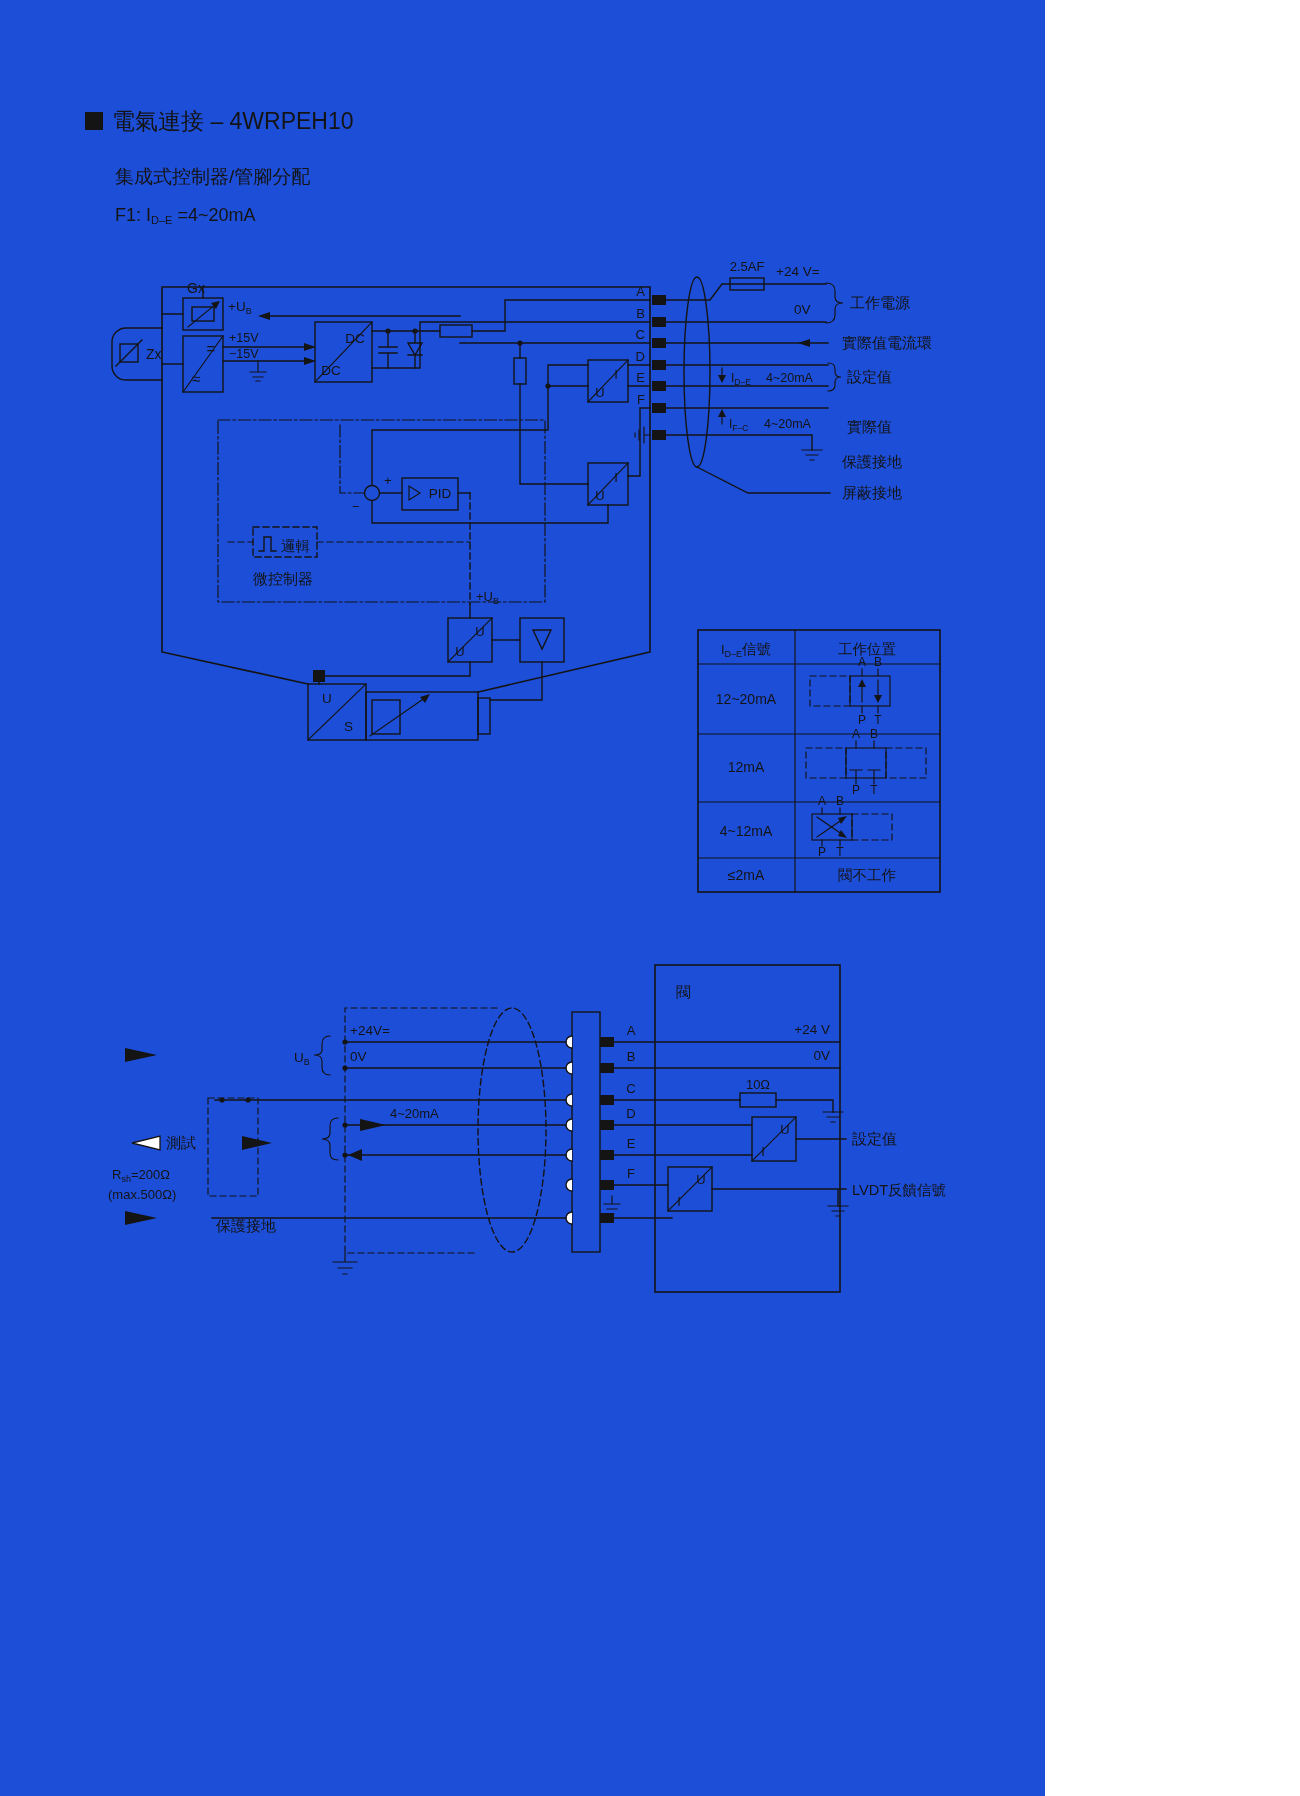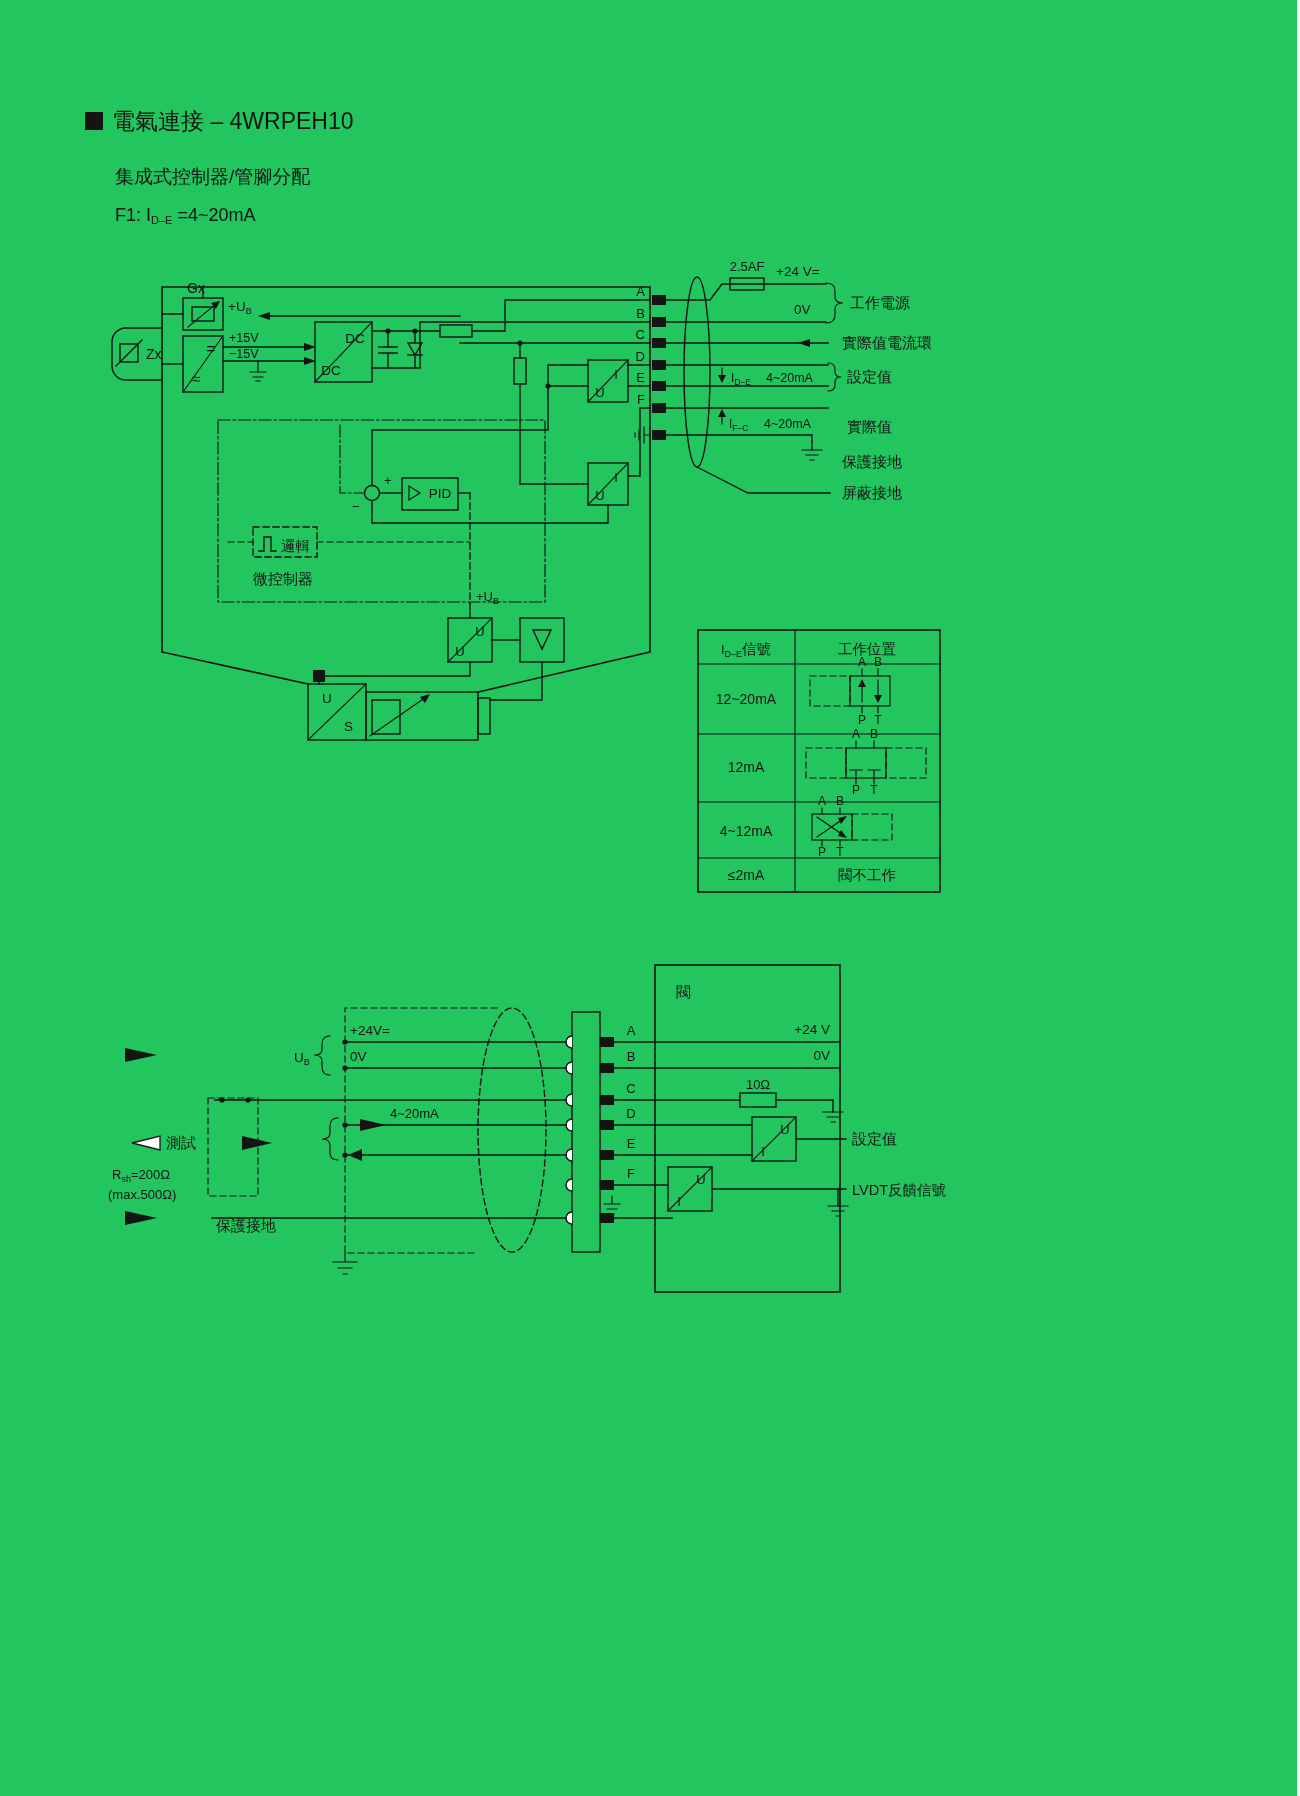--- a/index.html
+++ b/index.html
@@ -1,16 +1,16 @@
 <!DOCTYPE html>
 <html><head>
 <meta charset="utf-8">
 <style>
   html,body{margin:0;padding:0;background:#fff}
-  #page{position:relative;width:1297px;height:1796px;background:#22c55e;overflow:hidden}
+  #page{position:relative;width:1045px;height:1796px;background:#1d4ed8;overflow:hidden}
   svg text{font-family:"Liberation Sans","DejaVu Sans",sans-serif;fill:#141414}
   .ln{fill:none;stroke:#141414;stroke-width:1.4;stroke-linecap:square}
   .thn{stroke-width:1.15}
   .thk{stroke-width:1.6}
   .dsh{stroke-dasharray:6 4}
   .dd{stroke-dasharray:12 3 2.5 3}
   .blk{fill:#141414;stroke:none}
   .out{fill:#fff;stroke:#141414;stroke-width:1.3}
   .wh{fill:#fff}
 </style>

